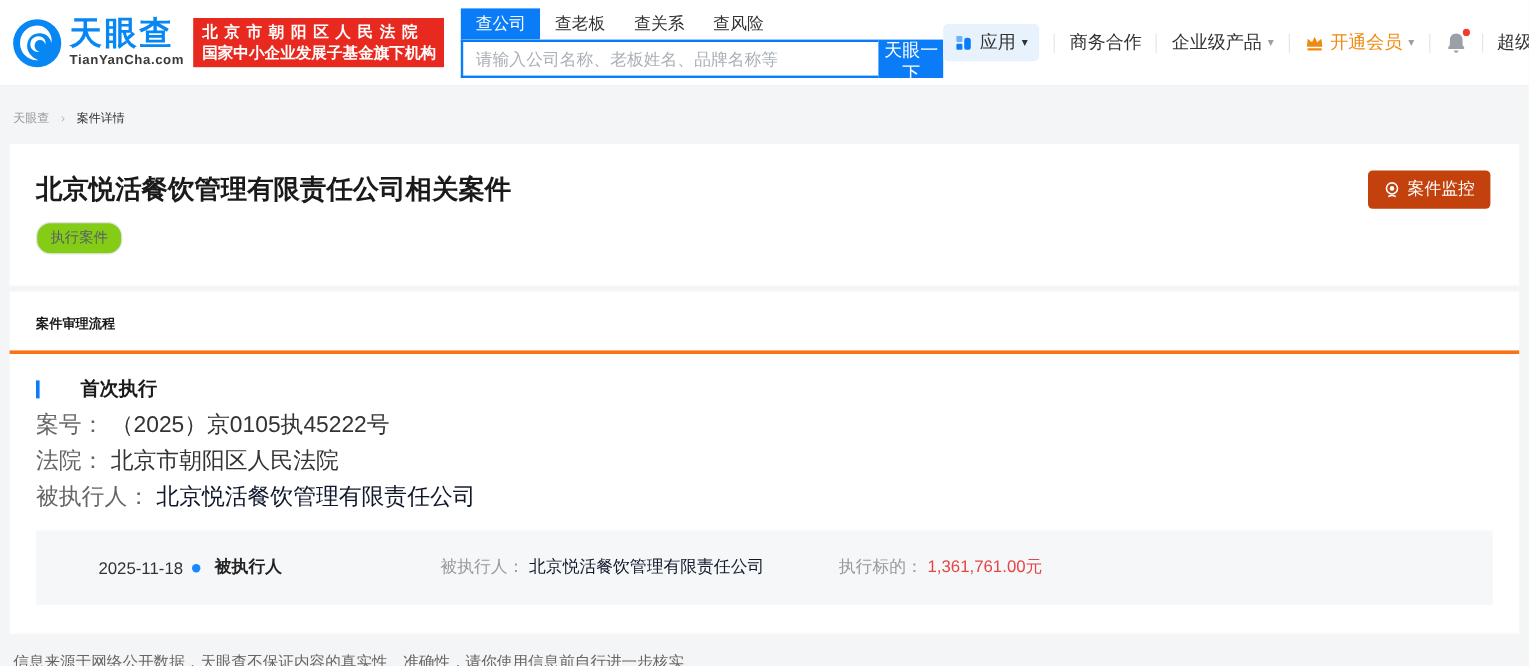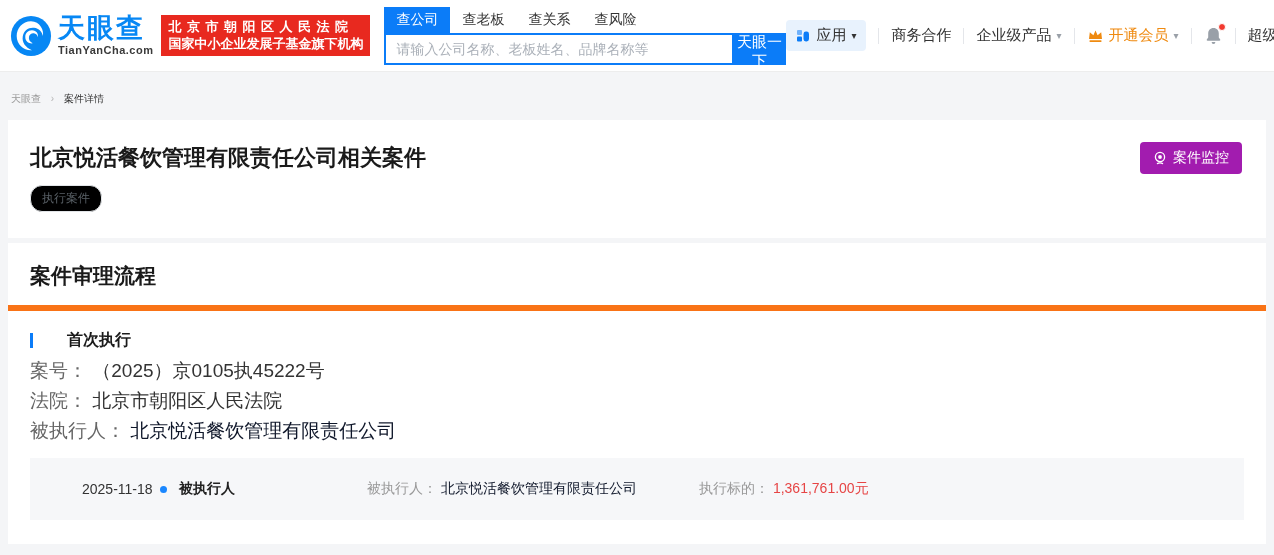--- a/index.html
+++ b/index.html
@@ -77,36 +77,36 @@
   .bc-home { color: #999; cursor: pointer; }
   .bc-sep { color: #b5b5b5; margin: 0 7px; }
   .bc-cur { color: #333; }
 
   
   .card { background: #fff; margin: 0 8px; }
   .card-head { position: relative; padding: 24px 22px 26px; }
   .page-title { font-size: 22px; font-weight: bold; color: #1a1a1a; line-height: 28px; }
   .tag {
     display: inline-block; margin-top: 13px; padding: 4px 11px;
-    font-size: 12px; color: #596066; background: #000000;
+    font-size: 12px; color: #596066; background: #84cc16;
     border: 1px solid #e2e5e8; border-radius: 12px; cursor: pointer;
   }
   .monitor-btn {
     position: absolute; top: 22px; right: 24px;
     display: flex; align-items: center;
-    background: #a21caf; color: #fff; border: none; border-radius: 4px;
+    background: #c2410c; color: #fff; border: none; border-radius: 4px;
     padding: 7px 13px; font-size: 14px; cursor: pointer;
     font-family: "Liberation Sans", "DejaVu Sans", sans-serif;
   }
   .monitor-btn svg { margin-right: 6px; }
 
   .card-main { margin-top: 5px; padding-bottom: 24px; }
   .section-head {
-    padding: 19px 22px 15px; font-size: 21px; font-weight: bold;
-    color: #1a1a1a; border-bottom: 6px solid #f97316;
+    padding: 19px 22px 15px; font-size: 11px; font-weight: bold;
+    color: #1a1a1a; border-bottom: 3px solid #f97316;
   }
   .stage { display: flex; align-items: center; margin: 19px 22px 0; gap: 23px; }
   .stage-bar { width: 3px; height: 15px; background: #0b7cf8; margin-right: 11px; }
   .stage-title { font-size: 16px; font-weight: bold; color: #1a1a1a; }
 
   .fields { margin-top: 6px; }
   .field { margin: 10px 22px 0; font-size: 19px; line-height: 20px; }
   .f-label { color: #666; }
   .f-value { color: #333; }
   .link { color: #0f172a; cursor: pointer; text-decoration: none; }

